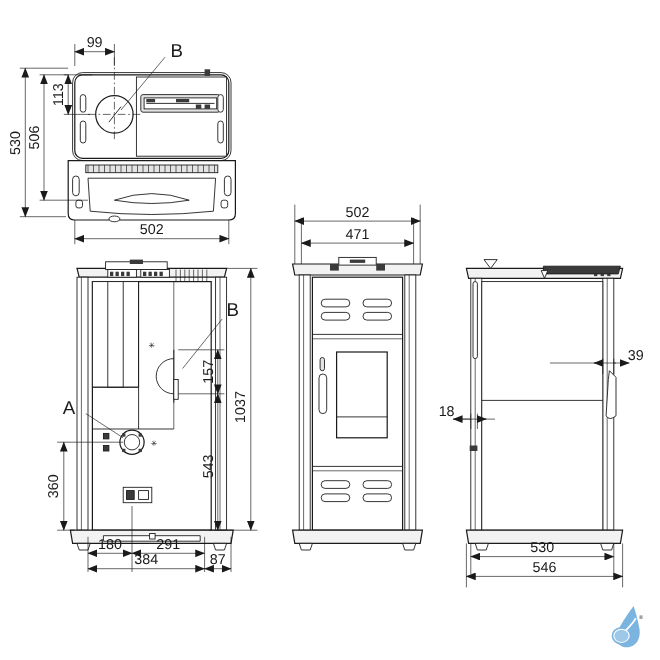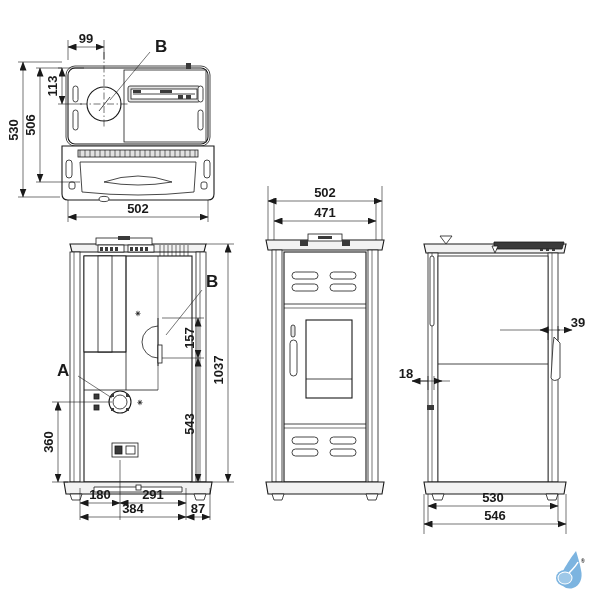--- a/index.html
+++ b/index.html
@@ -1,18 +1,18 @@
 <!DOCTYPE html>
 <html><head>
 <meta charset="utf-8">
 <style>
   html,body{margin:0;padding:0;background:#ffffff;}
   body{width:600px;height:600px;overflow:hidden;
        font-family:"Liberation Sans",sans-serif;}
-  #stage{position:relative;width:503px;height:600px;background:#f0abfc;font-weight:bold;}
+  #stage{position:relative;width:503px;height:600px;background:#f0abfc;}
   svg{display:block;}
   text{font-family:"Liberation Sans",sans-serif;fill:#1a1a1a;}
   .dimtxt{font-size:13px;}
   .balloon{font-size:17px;}
   .ln{stroke:#1a1a1a;fill:none;}
   .thin{stroke-width:.8;}
   .med{stroke-width:1.1;}
   .ext{stroke:#1a1a1a;stroke-width:.6;fill:none;}
   .dash{stroke:#1a1a1a;stroke-width:.6;fill:none;
         stroke-dasharray:7 2.5 1.5 2.5;}

